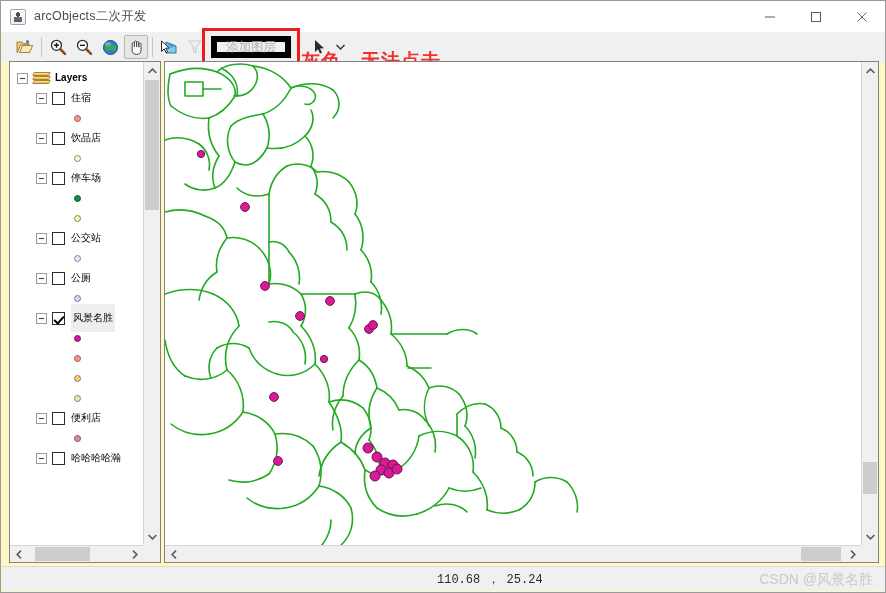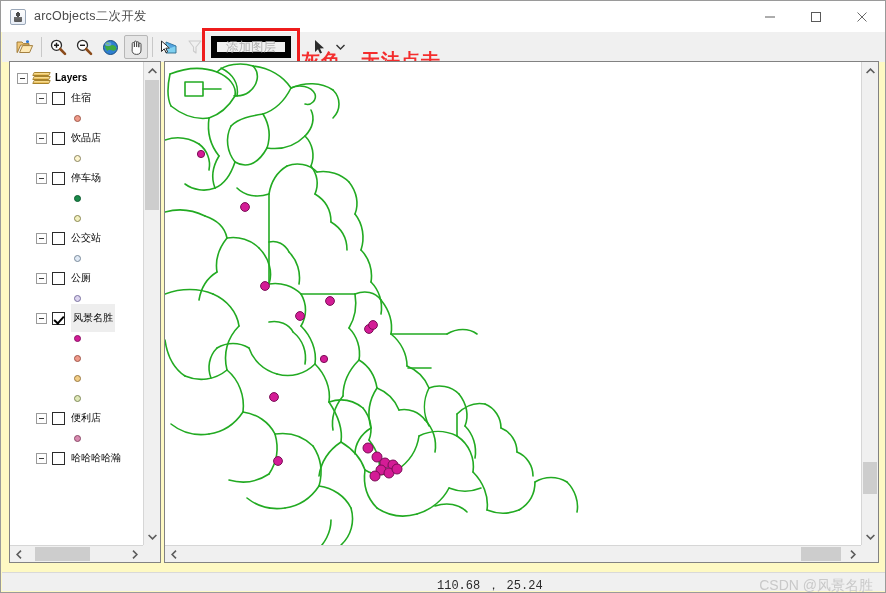--- a/index.html
+++ b/index.html
@@ -177,21 +177,21 @@
     background:#ffffff;border:1px solid #828282;box-sizing:border-box;
   }
   .mapcanvas{
     position:absolute;left:0;top:0;right:17px;bottom:17px;
     overflow:hidden;background:#fff;
   }
   .mapcanvas svg{display:block;}
 
   
   .statusbar{
-    position:absolute;left:1px;bottom:1px;width:883px;height:19px;
+    position:absolute;left:1px;bottom:1px;width:883px;height:25px;
     background:#f0f0f0;border-top:1px solid #d9d9d9;
     box-sizing:border-box;
   }
   .coord{
     position:absolute;left:435px;top:4px;
     font-family:"Liberation Mono","DejaVu Sans Mono",monospace;
     font-size:12px;color:#2a2a2a;white-space:nowrap;
   }
   .watermark{
     position:absolute;right:12px;top:4px;

